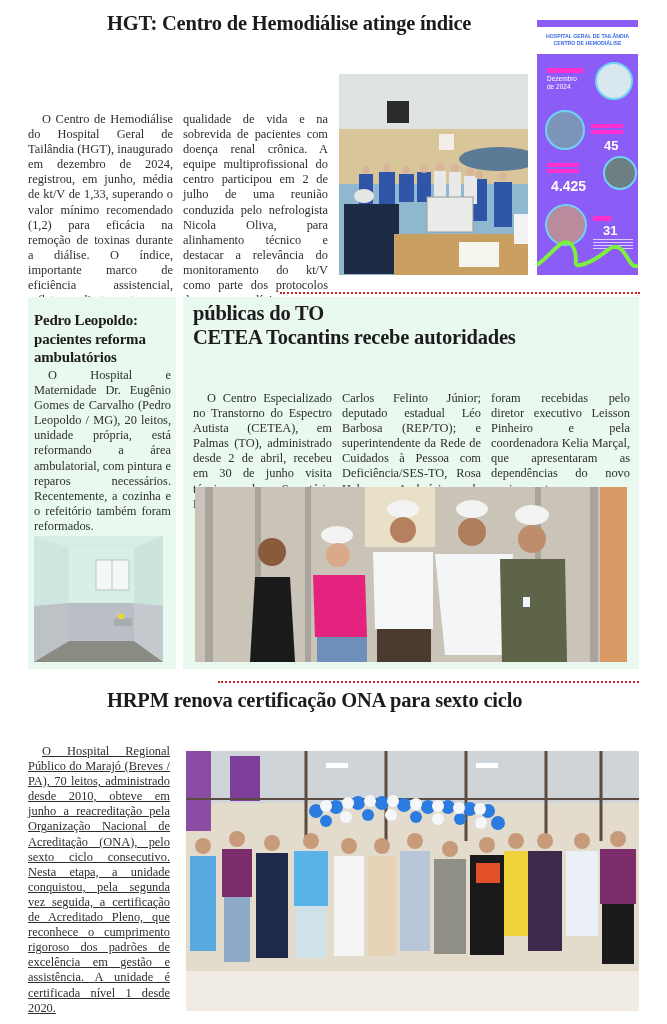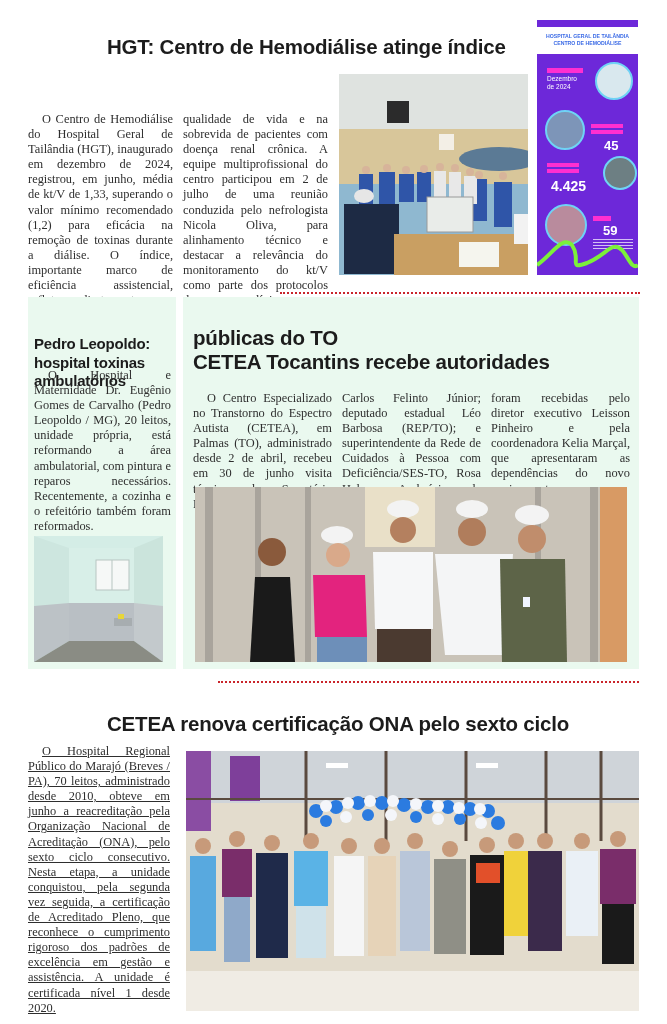--- a/index.html
+++ b/index.html
@@ -1,31 +1,31 @@
 <!DOCTYPE html>
 <html><head>
 <meta charset="utf-8">
 <style>
   * { box-sizing: border-box; margin: 0; padding: 0; }
   html, body { width: 667px; height: 1024px; background: #ffffff; overflow: hidden; }
   body { position: relative; font-family: "Liberation Serif", "DejaVu Serif", serif; color: #2a2a2a; }
 
-  .headline { position: absolute; font-family: Liberation Sans, sans-serif; font-weight: bold; color: #1c1c1c; letter-spacing: -0.2px; margin-top: 24px; }
+  .headline { position: absolute; font-family: Liberation Serif, serif; font-weight: bold; color: #1c1c1c; letter-spacing: -0.2px; }
   .body-text { position: absolute; font-size: 12.4px; line-height: 15.1px; text-align: justify; color: #2e2e2e; hyphens: manual; }
   .body-text p { text-indent: 14px; }
   .cols { column-gap: 10px; column-fill: auto; margin-top: 40px; }
 
   .dotted-rule { position: absolute; height: 0; border-top: 2px dotted #c9252b; }
 
   .green-box { position: absolute; background: #eaf9ef; }
 
   .photo { position: absolute; overflow: hidden; }
 
   
-  .infographic { position: absolute; left: 537px; top: 20px; width: 101px; height: 255px; background: #6d28d9; overflow: hidden; font-family: "Liberation Sans", sans-serif; }
+  .infographic { position: absolute; left: 537px; top: 20px; width: 101px; height: 255px; background: #8b5cf6; overflow: hidden; font-family: "Liberation Sans", sans-serif; }
   .info-header { position: absolute; left: 0; top: 7px; width: 101px; height: 27px; background: #ffffff; color: #3a6ae6; font-size: 5.2px; font-weight: bold; text-align: center; line-height: 7px; padding-top: 6px; }
   .info-circle { position: absolute; border-radius: 50%; border: 2px solid #6fd3f5; }
   .info-label { position: absolute; color: #ff2fd0; font-size: 5.5px; font-weight: bold; }
   .info-value { position: absolute; color: #ffffff; font-weight: bold; }
   .info-small { position: absolute; color: #ffffff; font-size: 6.5px; line-height: 8px; }
 </style>
 </head>
 <body>
 
 <div class="headline" style="left:107px; top:11px; font-size:20.5px; line-height:24px;">
@@ -93,35 +93,35 @@
   <div class="info-circle" style="left:8px; top:90px; width:40px; height:40px; background:#7d95b8;"></div>
   <div class="info-label" style="left:54px; top:104px; width:32px; height:11px; background:repeating-linear-gradient(#ff2fd0 0 4px, transparent 4px 6px);"></div>
   <div class="info-value" style="left:67px; top:118px; font-size:13px;">45</div>
 
   <div class="info-label" style="left:10px; top:143px; width:32px; height:11px; background:repeating-linear-gradient(#ff2fd0 0 4px, transparent 4px 6px);"></div>
   <div class="info-value" style="left:14px; top:158px; font-size:14px;">4.425</div>
   <div class="info-circle" style="left:66px; top:136px; width:34px; height:34px; background:#6d7f83;"></div>
 
   <div class="info-circle" style="left:8px; top:184px; width:42px; height:42px; background:#b98b9d;"></div>
   <div class="info-label" style="left:56px; top:196px; width:18px; height:5px; background:#ff2fd0;"></div>
-  <div class="info-value" style="left:66px; top:203px; font-size:13px;">59</div>
+  <div class="info-value" style="left:66px; top:203px; font-size:13px;">31</div>
   <div style="position:absolute; left:56px; top:219px; width:40px; height:10px; background:repeating-linear-gradient(rgba(255,255,255,0.7) 0 1px, transparent 1px 3px);"></div>
 
   <svg style="position:absolute; left:0; top:205px;" width="101" height="50" viewBox="0 0 101 50">
     <path d="M0 40 C 15 30, 25 10, 35 20 C 45 35, 30 45, 50 38 C 70 30, 75 15, 85 25 C 92 33, 95 45, 101 40" stroke="#7cf03a" stroke-width="4" fill="none"></path>
   </svg>
 </div>
 
 <div class="dotted-rule" style="left:280px; top:292px; width:360px;"></div>
 
 <div class="green-box" style="left:28px; top:297px; width:148px; height:372px;"></div>
 
 <div class="headline" style="left:34px; top:311px; font-size:15px; line-height:18.5px;">
   <div>Pedro Leopoldo:</div>
-  <div>hospital toxinas</div>
+  <div>pacientes reforma</div>
   <div>ambulatórios</div>
 </div>
 
 <div class="body-text" style="left:34px; top:368px; width:137px;">
   <p>O Hospital e Maternidade Dr. Eugênio Gomes de Carvalho (Pedro Leopoldo / MG), 20 leitos, unidade própria, está reformando a área ambulatorial, com pintura e reparos necessários. Recentemente, a cozinha e o refeitório também foram reformados.</p>
 </div>
 
 <div class="photo" style="left:34px; top:536px; width:129px; height:126px; background:#d5ece6;">
   <svg width="129" height="126" viewBox="0 0 129 126">
     <rect x="0" y="0" width="129" height="126" fill="#d4ede6"></rect>
@@ -183,21 +183,21 @@
     <ellipse cx="337" cy="28" rx="17" ry="10" fill="#f3f3f3"></ellipse>
     <circle cx="337" cy="52" r="14" fill="#c08d6c"></circle>
     <path d="M305 72 L370 72 L372 175 L307 175 Z" fill="#5d6448"></path>
     <rect x="328" y="110" width="7" height="10" fill="#f0f4ff"></rect>
   </svg>
 </div>
 
 <div class="dotted-rule" style="left:218px; top:681px; width:421px;"></div>
 
 <div class="headline" style="left:107px; top:688px; font-size:20.5px; line-height:24px;">
-  <div>CETEA renova certificação ONA pelo sexto ciclo</div>
+  <div>HRPM renova certificação ONA para sexto ciclo</div>
 </div>
 
 <div class="body-text" style="left:28px; top:744px; width:142px;text-decoration:underline;">
   <p>O Hospital Regional Público do Marajó (Breves / PA), 70 leitos, administrado desde 2010, obteve em junho a reacreditação pela Organização Nacional de Acreditação (ONA), pelo sexto ciclo consecutivo. Nesta etapa, a unidade conquistou, pela segunda vez seguida, a certificação de Acreditado Pleno, que reconhece o cumprimento rigoroso dos padrões de excelência em gestão e assistência. A unidade é certificada nível 1 desde 2020.</p>
 </div>
 
 <div class="photo" style="left:186px; top:751px; width:453px; height:260px; background:#e6e1d4;">
   <svg width="453" height="260" viewBox="0 0 453 260">
     <rect x="0" y="0" width="453" height="260" fill="#e3dccd"></rect>
     <rect x="0" y="0" width="453" height="52" fill="#cfd4d9"></rect>

